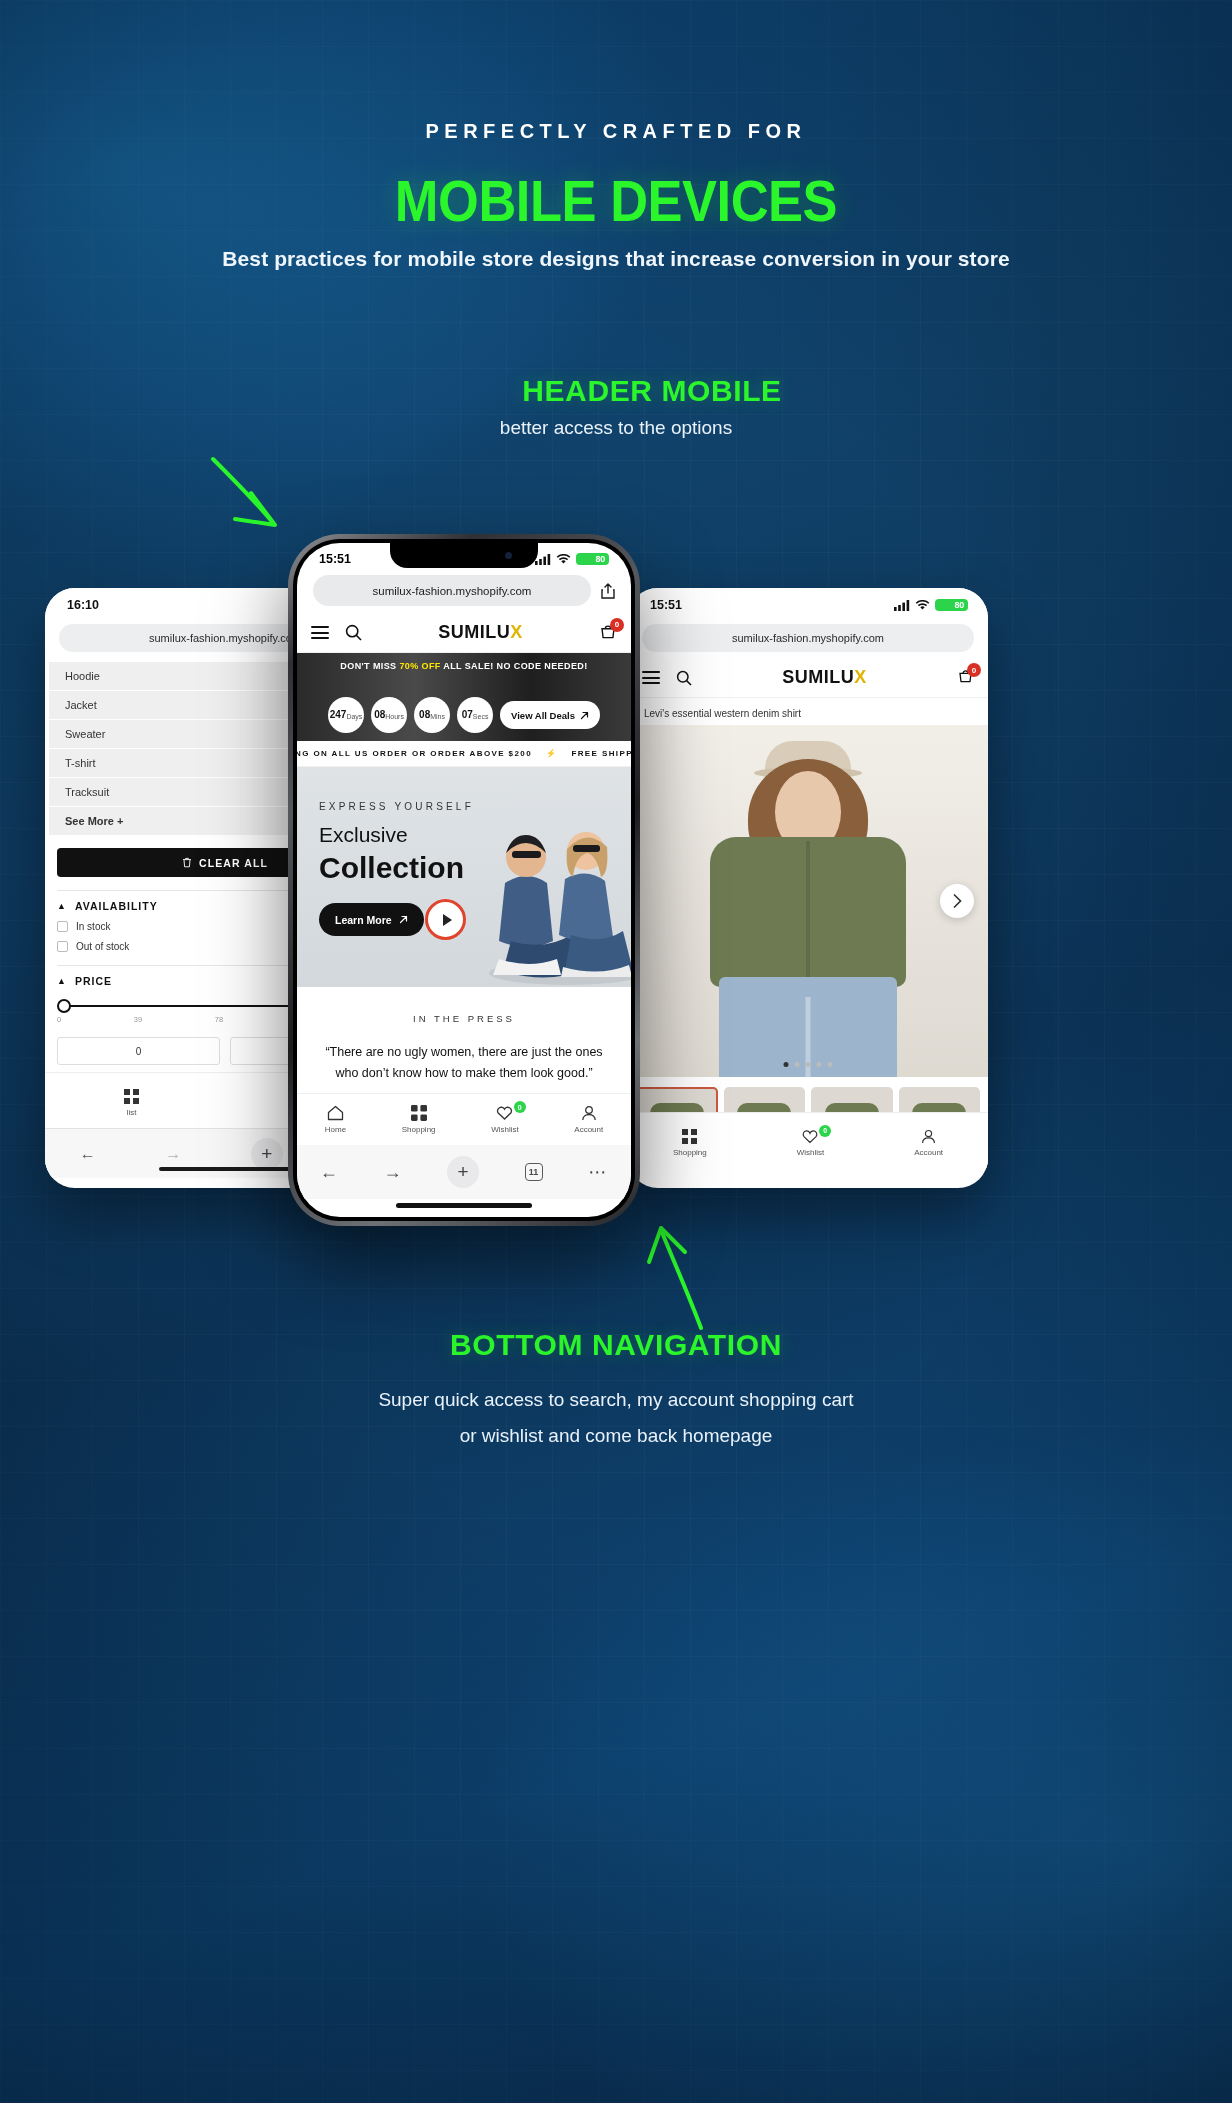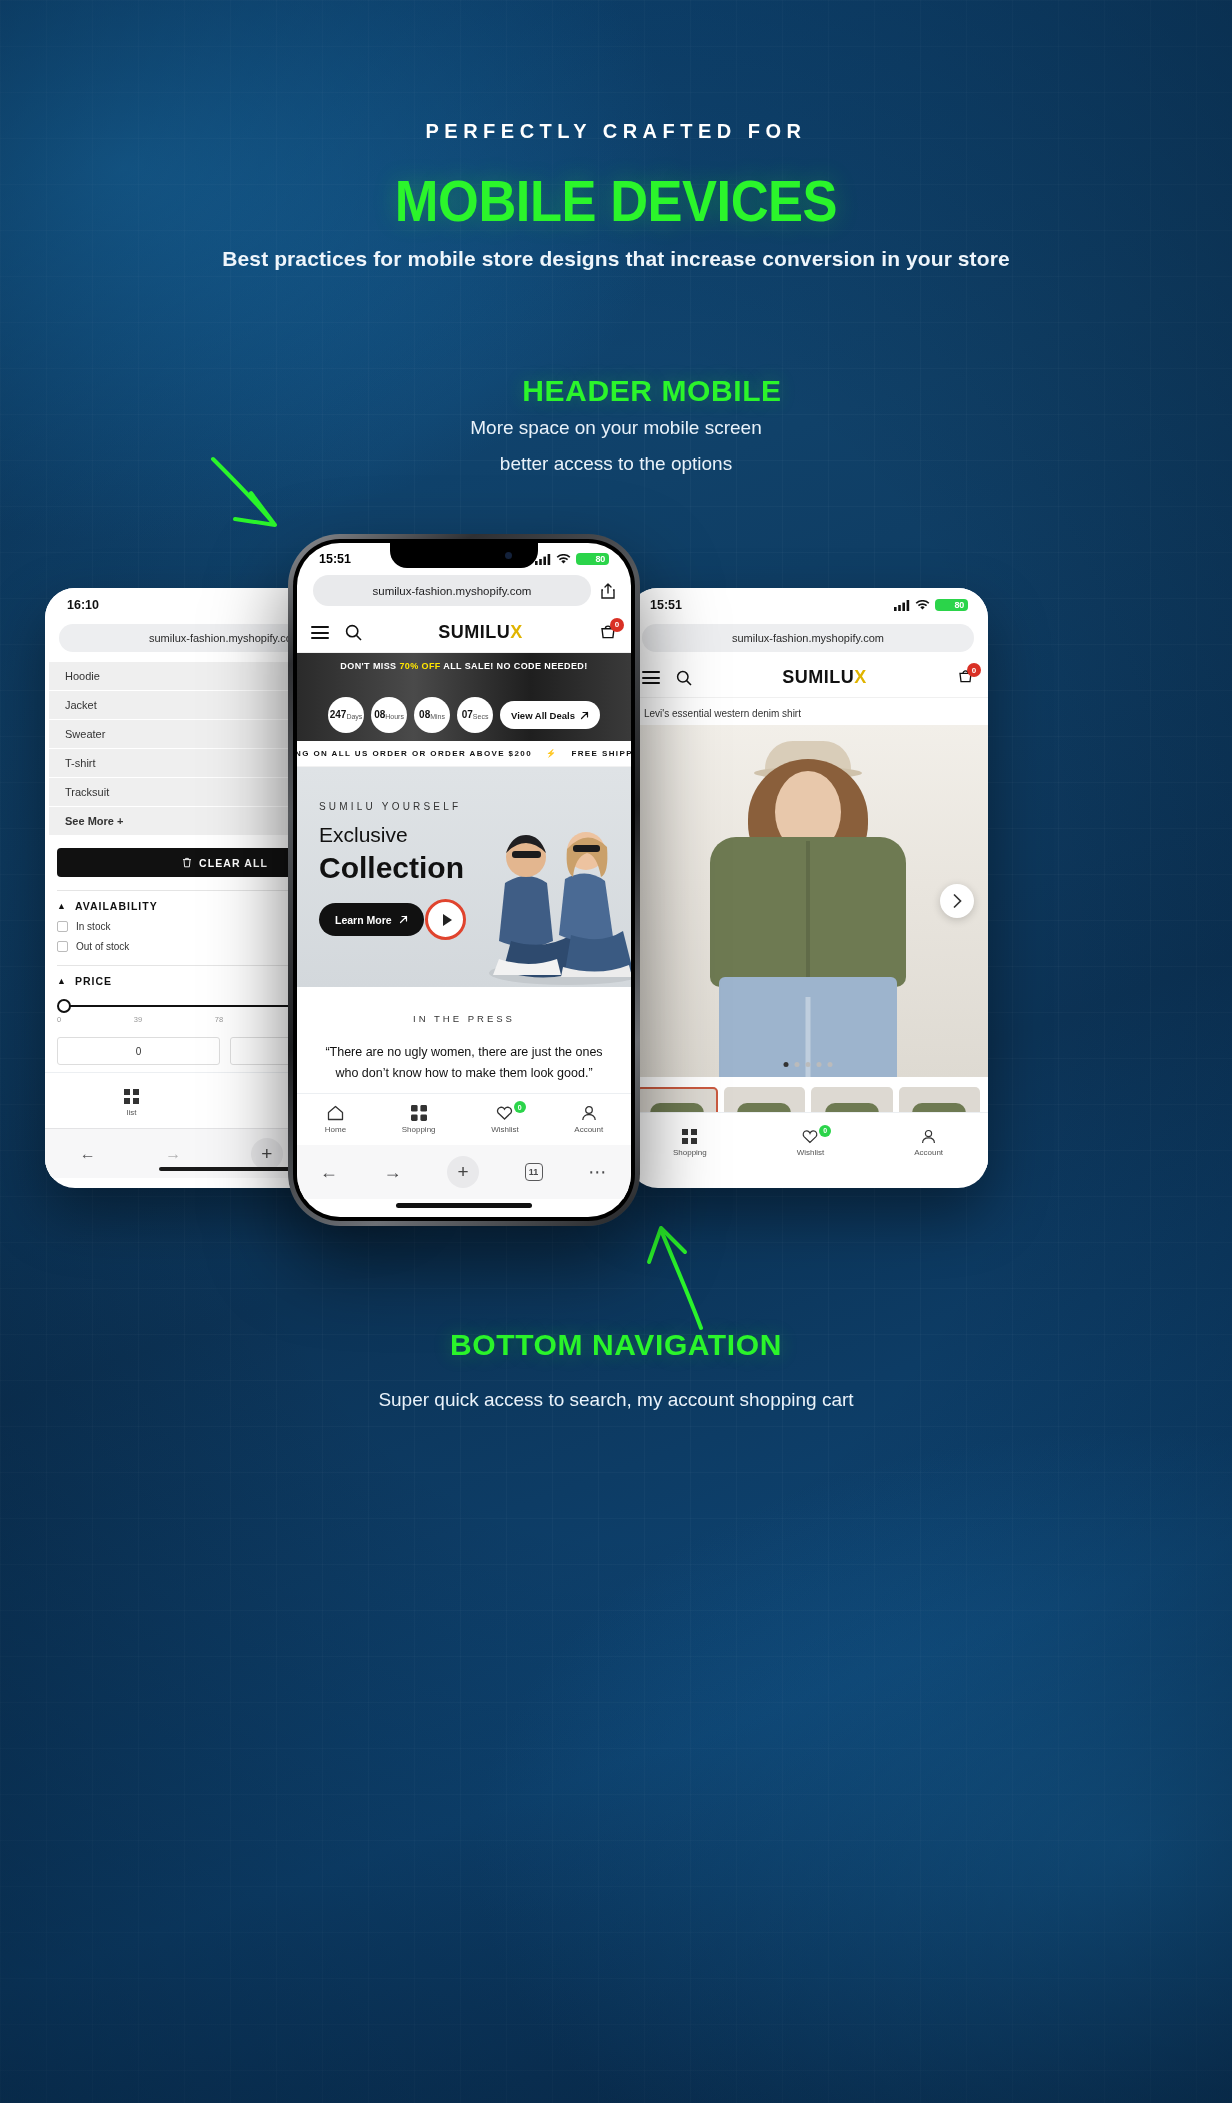--- a/index.html
+++ b/index.html
@@ -334,27 +334,27 @@
 <div class="bg"></div>
 <div class="bg-grid"></div>
 <div class="bg-vig"></div>
 
 <div class="eyebrow">PERFECTLY CRAFTED FOR</div>
 <div class="bigtitle">MOBILE DEVICES</div>
 <div class="subtitle">Best practices for mobile store designs that increase conversion in your store</div>
 
 <div class="sec-title t1">HEADER MOBILE</div>
 <div class="sec-sub s1">
-  <div>More space on your mobile screen</div>
   <div>better access to the options</div>
 </div>
 
 <div class="sec-title t2">BOTTOM NAVIGATION</div>
 <div class="sec-sub s2">
   <div>Super quick access to search, my account shopping cart</div>
+  <div>or wishlist and come back homepage</div>
 </div>
 
 <div class="arrow a1">
   <svg width="80" height="90" viewBox="0 0 80 90">
     <path d="M8 4 C 30 26, 52 48, 68 68" stroke="#2bf52b" stroke-width="4" fill="none" stroke-linecap="round"></path>
     <path d="M46 38 L70 70 L30 64" stroke="#2bf52b" stroke-width="4" fill="none" stroke-linecap="round" stroke-linejoin="round"></path>
   </svg>
 </div>
 <div class="arrow a2">
   <svg width="70" height="110" viewBox="0 0 70 110">
@@ -713,21 +713,21 @@
         </div>
       </div>
 
       <div class="ticker">
         <span>NG ON ALL US ORDER OR ORDER ABOVE $200</span>
         <span>⚡</span>
         <span>FREE SHIPP</span>
       </div>
 
       <div class="hero">
-        <div class="hero-eyebrow">SUMILU YOURSELF</div>
+        <div class="hero-eyebrow">EXPRESS YOURSELF</div>
         <div class="hero-h1">Exclusive</div>
         <div class="hero-h2">Collection</div>
         <div class="learnbtn">
           <span>Learn More</span>
           <span>
             <svg width="9" height="9" viewBox="0 0 9 9">
                 <path d="M1.5 7.5 L7.5 1.5 M3 1.5h4.5V6" stroke="#fff" stroke-width="1.2" fill="none" stroke-linecap="round"></path>
               </svg>
           </span>
         </div>

